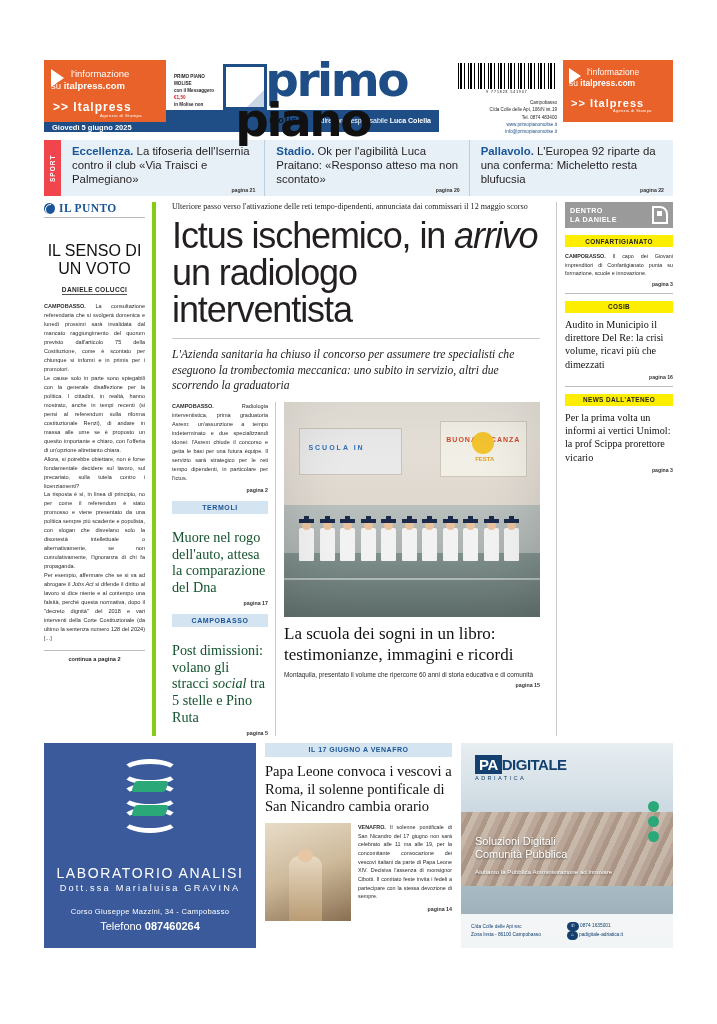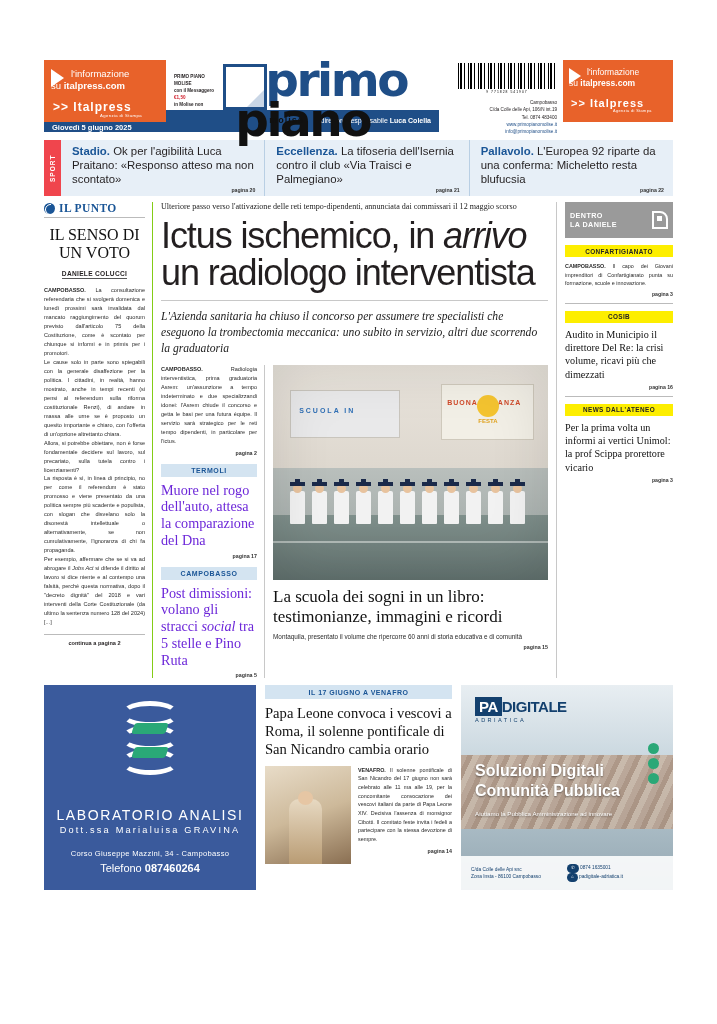--- a/index.html
+++ b/index.html
@@ -99,36 +99,36 @@
   }
   .sport-item { flex: 1; padding: 5px 9px 0 11px; position: relative; }
   .sport-item + .sport-item { border-left: 1px solid #b9cfe4; }
   .sport-item .txt { font-size: 11.4px; line-height: 1.22; color: #231f20; }
   .sport-item .txt b { color: #1a5596; font-weight: bold; }
   .sport-item .pg { position: absolute; right: 9px; bottom: 3px; font-size: 5.2px; font-weight: bold; color: #333; }
 
   
   .main { display: flex; margin-top: 6px; }
   .col-left { width: 108px; flex: 0 0 108px; padding-right: 7px; }
-  .col-center { flex: 1; padding: 0 8px; border-left: 1px solid #84cc16; border-right: 1px solid #c8c8c8; }
+  .col-center { flex: 1; padding: 0 16px; border-left: 4px solid #84cc16; border-right: 1px solid #c8c8c8; }
   .col-right { width: 116px; flex: 0 0 116px; padding-left: 8px; }
 
   
   .ilpunto-head { display: flex; align-items: center; gap: 4px; border-bottom: 1px solid #bbb; padding-bottom: 3px; }
   .ilpunto-dot {
     width: 11px; height: 11px; border-radius: 50%; background: #1a5596; position: relative; overflow: hidden;
   }
   .ilpunto-dot::after {
     content: ""; position: absolute; left: 1px; top: 1px; width: 9px; height: 9px;
     border-radius: 50%; border: 1.4px solid #fff; border-right-color: transparent; transform: rotate(-40deg);
   }
   .ilpunto-title { font-family: "Liberation Serif", serif; font-weight: bold; font-size: 11.5px; color: #1a5596; letter-spacing: .4px; }
   .ed-title {
-    font-family: Liberation Serif, serif; font-size: 16px; line-height: 1.12; text-align: center;
-    margin-top: 8px; color: #111;
+    font-family: Liberation Sans, sans-serif; font-size: 16px; line-height: 1.12; text-align: center;
+    margin-top: 24px; color: #111;
   }
   .ed-author {
     font-size: 6.6px; font-weight: bold; letter-spacing: .3px; margin-top: 8px;
     border-bottom: 1px solid #555; display: inline-block; padding-bottom: 1px; color: #231f20;
   }
   .ed-body {
     font-size: 5.55px; line-height: 1.62; text-align: justify; margin-top: 6px; color: #2a2a2a;
   }
   .ed-body b { font-weight: bold; }
   .ed-body i { font-style: italic; }
@@ -153,21 +153,21 @@
   .lead-text { font-size: 5.55px; line-height: 1.62; text-align: justify; color: #2a2a2a; }
   .lead-text b { font-weight: bold; }
   .pg-ref { font-size: 5.3px; font-weight: bold; text-align: right; margin-top: 4px; color: #333; }
 
   .sec-label {
     background: #d4e4f1; color: #1a5596; font-size: 7px; font-weight: bold;
     text-align: center; padding: 3px 0; letter-spacing: .6px; margin-top: 8px;
   }
   .sec-title {
     font-family: "Liberation Serif", serif; font-size: 14.2px; line-height: 1.18;
-    margin-top: 5px; color: #6d28d9;
+    margin-top: 15px; color: #14532d;
   }
   .sec-title i { font-style: italic; }
 
   
   .photo { width: 100%; height: 215px; position: relative; overflow: hidden; background: #cfd6d2; }
   .ph-wall { position: absolute; inset: 0; background: linear-gradient(180deg,#e9e4dc 0%, #ded8cf 48%, #b9bfbc 48%, #9aa3a1 100%); }
   .ph-banner1 { position: absolute; left: 6%; top: 12%; width: 40%; height: 22%; background: #e9e9ea; border: 1px solid #c9c5bd; }
   .ph-banner1 .t { position: absolute; left: 8%; top: 34%; font-size: 7px; color: #2f6fb5; font-weight: bold; letter-spacing: 2px; }
   .ph-banner2 { position: absolute; right: 5%; top: 9%; width: 34%; height: 26%; background: #f2efe6; border: 1px solid #cfc9bc; }
   .ph-banner2 .t { position: absolute; left: 6%; top: 26%; font-size: 7px; color: #d04a2a; font-weight: bold; letter-spacing: 1px; }
@@ -184,21 +184,21 @@
 
   .photo-title {
     font-family: "Liberation Serif", serif; font-size: 17px; line-height: 1.2;
     margin-top: 7px; color: #111;
   }
   .photo-cap { font-size: 6.4px; margin-top: 6px; color: #2a2a2a; }
 
   
   .dentro-head {
     background: #9a9a9a; color: #fff; display: flex; justify-content: space-between;
-    align-items: center; padding: 3px 5px; height: 36px;
+    align-items: center; padding: 3px 5px; height: 26px;
   }
   .dentro-head .t { font-size: 7.2px; font-weight: bold; line-height: 1.3; letter-spacing: .4px; }
   .dentro-logo {
     width: 16px; height: 18px; border: 2px solid #fff; border-radius: 0 8px 0 0; position: relative;
   }
   .dentro-logo::after { content:""; position:absolute; left:3px; top:3px; width:5px; height:5px; background:#fff; }
   .tag-yellow {
     background: #fdee00; color: #222; font-size: 6.4px; font-weight: bold;
     text-align: center; padding: 2.5px 0; margin-top: 7px; letter-spacing: .4px;
   }
@@ -253,22 +253,22 @@
   }
   .pa-sky { position: absolute; inset: 0; background: linear-gradient(180deg,#e8eef2 0%, #c8d6de 38%, #aebfc8 62%, #93a7b2 100%); }
   .pa-roofs { position: absolute; left: 0; right: 0; top: 34%; height: 36%;
     background: repeating-linear-gradient(115deg,#b9a08e 0 6px,#a98d79 6px 11px,#c9b5a3 11px 17px);
     opacity: .85; }
   .pa-logo { position: absolute; left: 14px; top: 12px; }
   .pa-logo .box { display: inline-block; background: #13406e; color: #fff; font-size: 15px; font-weight: bold;
     padding: 1px 4px; letter-spacing: -.5px; }
   .pa-logo .rest { display: inline-block; color: #13406e; font-size: 15px; font-weight: bold; letter-spacing: -.5px; }
   .pa-logo .sub { font-size: 5.6px; color: #13406e; letter-spacing: 2.4px; margin-top: 1px; }
-  .pa-claim { position: absolute; left: 14px; top: 76px; color: #fff; font-size: 16px;
-    font-weight: bold; line-height: 1.22; text-shadow: 0 1px 2px rgba(0,0,0,.45); }
+  .pa-claim { position: absolute; left: 14px; top: 92px; color: #fff; font-size: 11px;
+    font-weight: normal; line-height: 1.22; text-shadow: 0 1px 2px rgba(0,0,0,.45); }
   .pa-sub { position: absolute; left: 14px; top: 124px; color: #fff; font-size: 6.2px; line-height: 1.5;
     text-shadow: 0 1px 2px rgba(0,0,0,.45); }
   .pa-dots { position: absolute; right: 14px; top: 58px; }
   .pa-dots .d { width: 11px; height: 11px; border-radius: 50%; background: #2aa877; margin-bottom: 4px; }
   .pa-foot { position: absolute; left: 0; right: 0; bottom: 0; height: 34px; background: rgba(255,255,255,.88);
     display: flex; align-items: center; padding: 0 10px; }
   .pa-foot .c1 { font-size: 4.8px; color: #13406e; line-height: 1.55; flex: 1; }
   .pa-foot .c2 { font-size: 4.8px; color: #13406e; line-height: 1.55; flex: 1; }
   .pa-pill { display: inline-block; background: #13406e; color: #fff; border-radius: 6px; padding: 1px 4px; font-size: 4.4px; }
 </style>
@@ -327,26 +327,26 @@
     <div class="datebar-left">
       <div>Anno XXVI N° 153 - € 1,50</div>
       <div class="d2">Giovedì 5 giugno 2025</div>
     </div>
     <div class="datebar-right"><span>direttore responsabile </span><b>Luca Colella</b></div>
   </div>
 
   <div class="sportstrip">
     <div class="sport-tab">SPORT</div>
     <div class="sport-item">
+      <div class="txt"><b>Eccellenza.</b><span> La tifoseria dell'Isernia contro il club «Via Traisci e Palmegiano»</span></div>
+      <div class="pg">pagina 21</div>
+    </div>
+    <div class="sport-item">
       <div class="txt"><b>Stadio.</b><span> Ok per l'agibilità Luca Praitano: «Responso atteso ma non scontato»</span></div>
       <div class="pg">pagina 20</div>
-    </div>
-    <div class="sport-item">
-      <div class="txt"><b>Eccellenza.</b><span> La tifoseria dell'Isernia contro il club «Via Traisci e Palmegiano»</span></div>
-      <div class="pg">pagina 21</div>
     </div>
     <div class="sport-item">
       <div class="txt"><b>Pallavolo.</b><span> L'Europea 92 riparte da una conferma: Micheletto resta blufucsia</span></div>
       <div class="pg">pagina 22</div>
     </div>
   </div>
 
   <div class="main">
 
     <div class="col-left">

